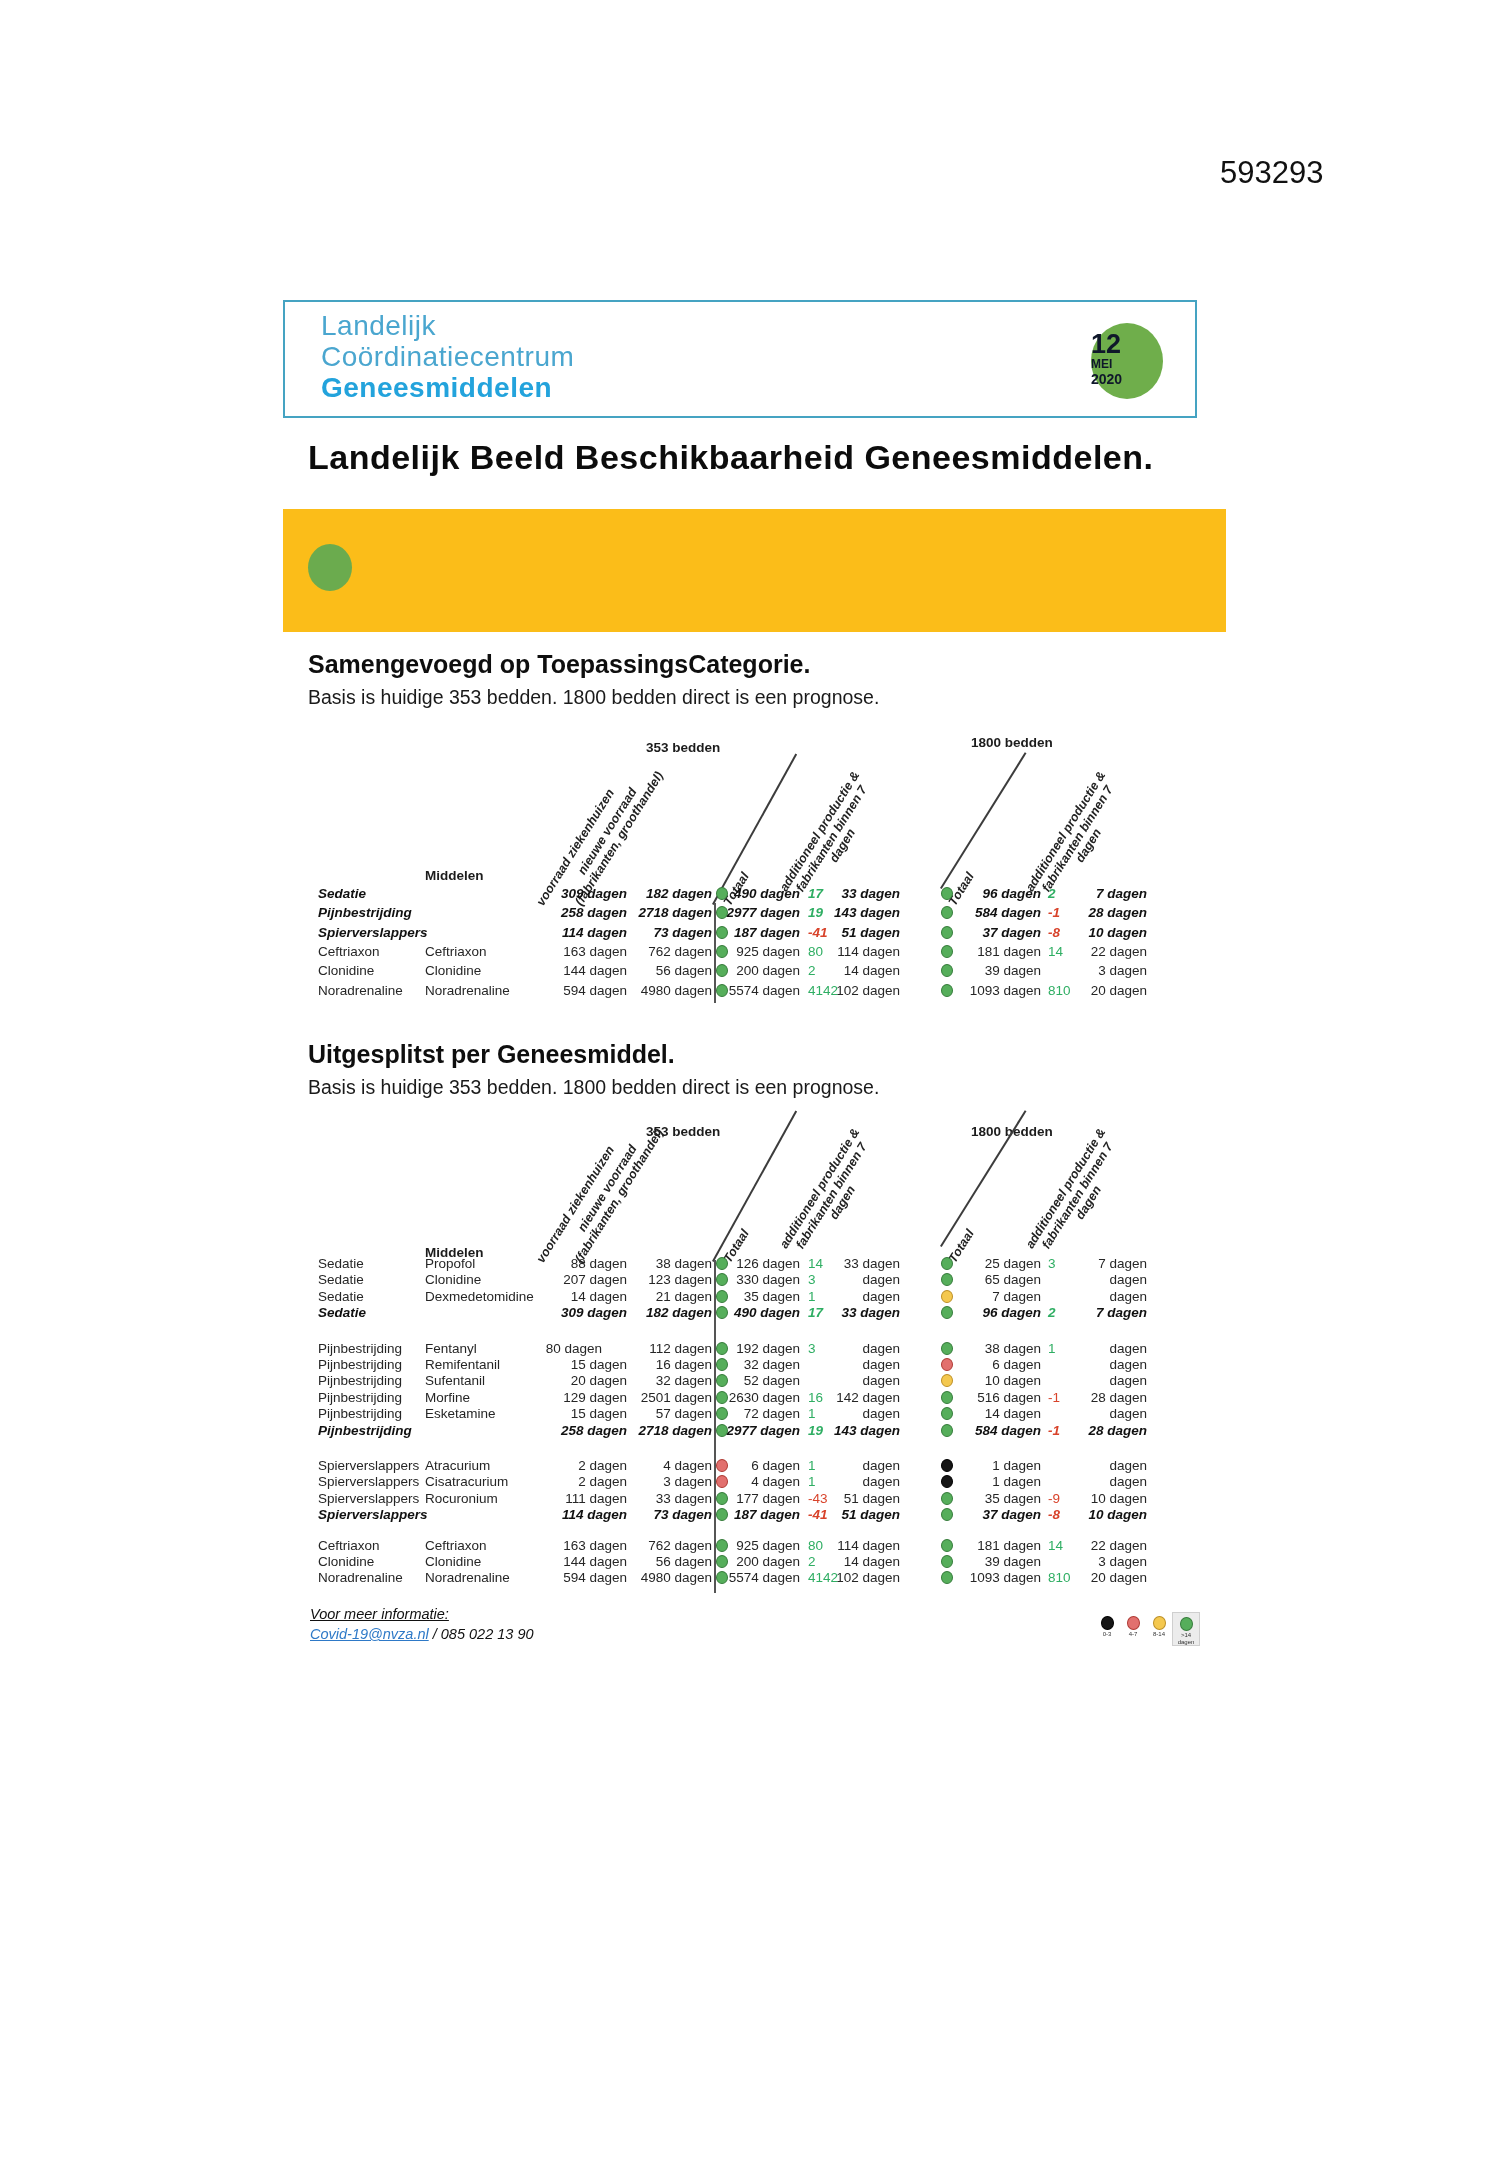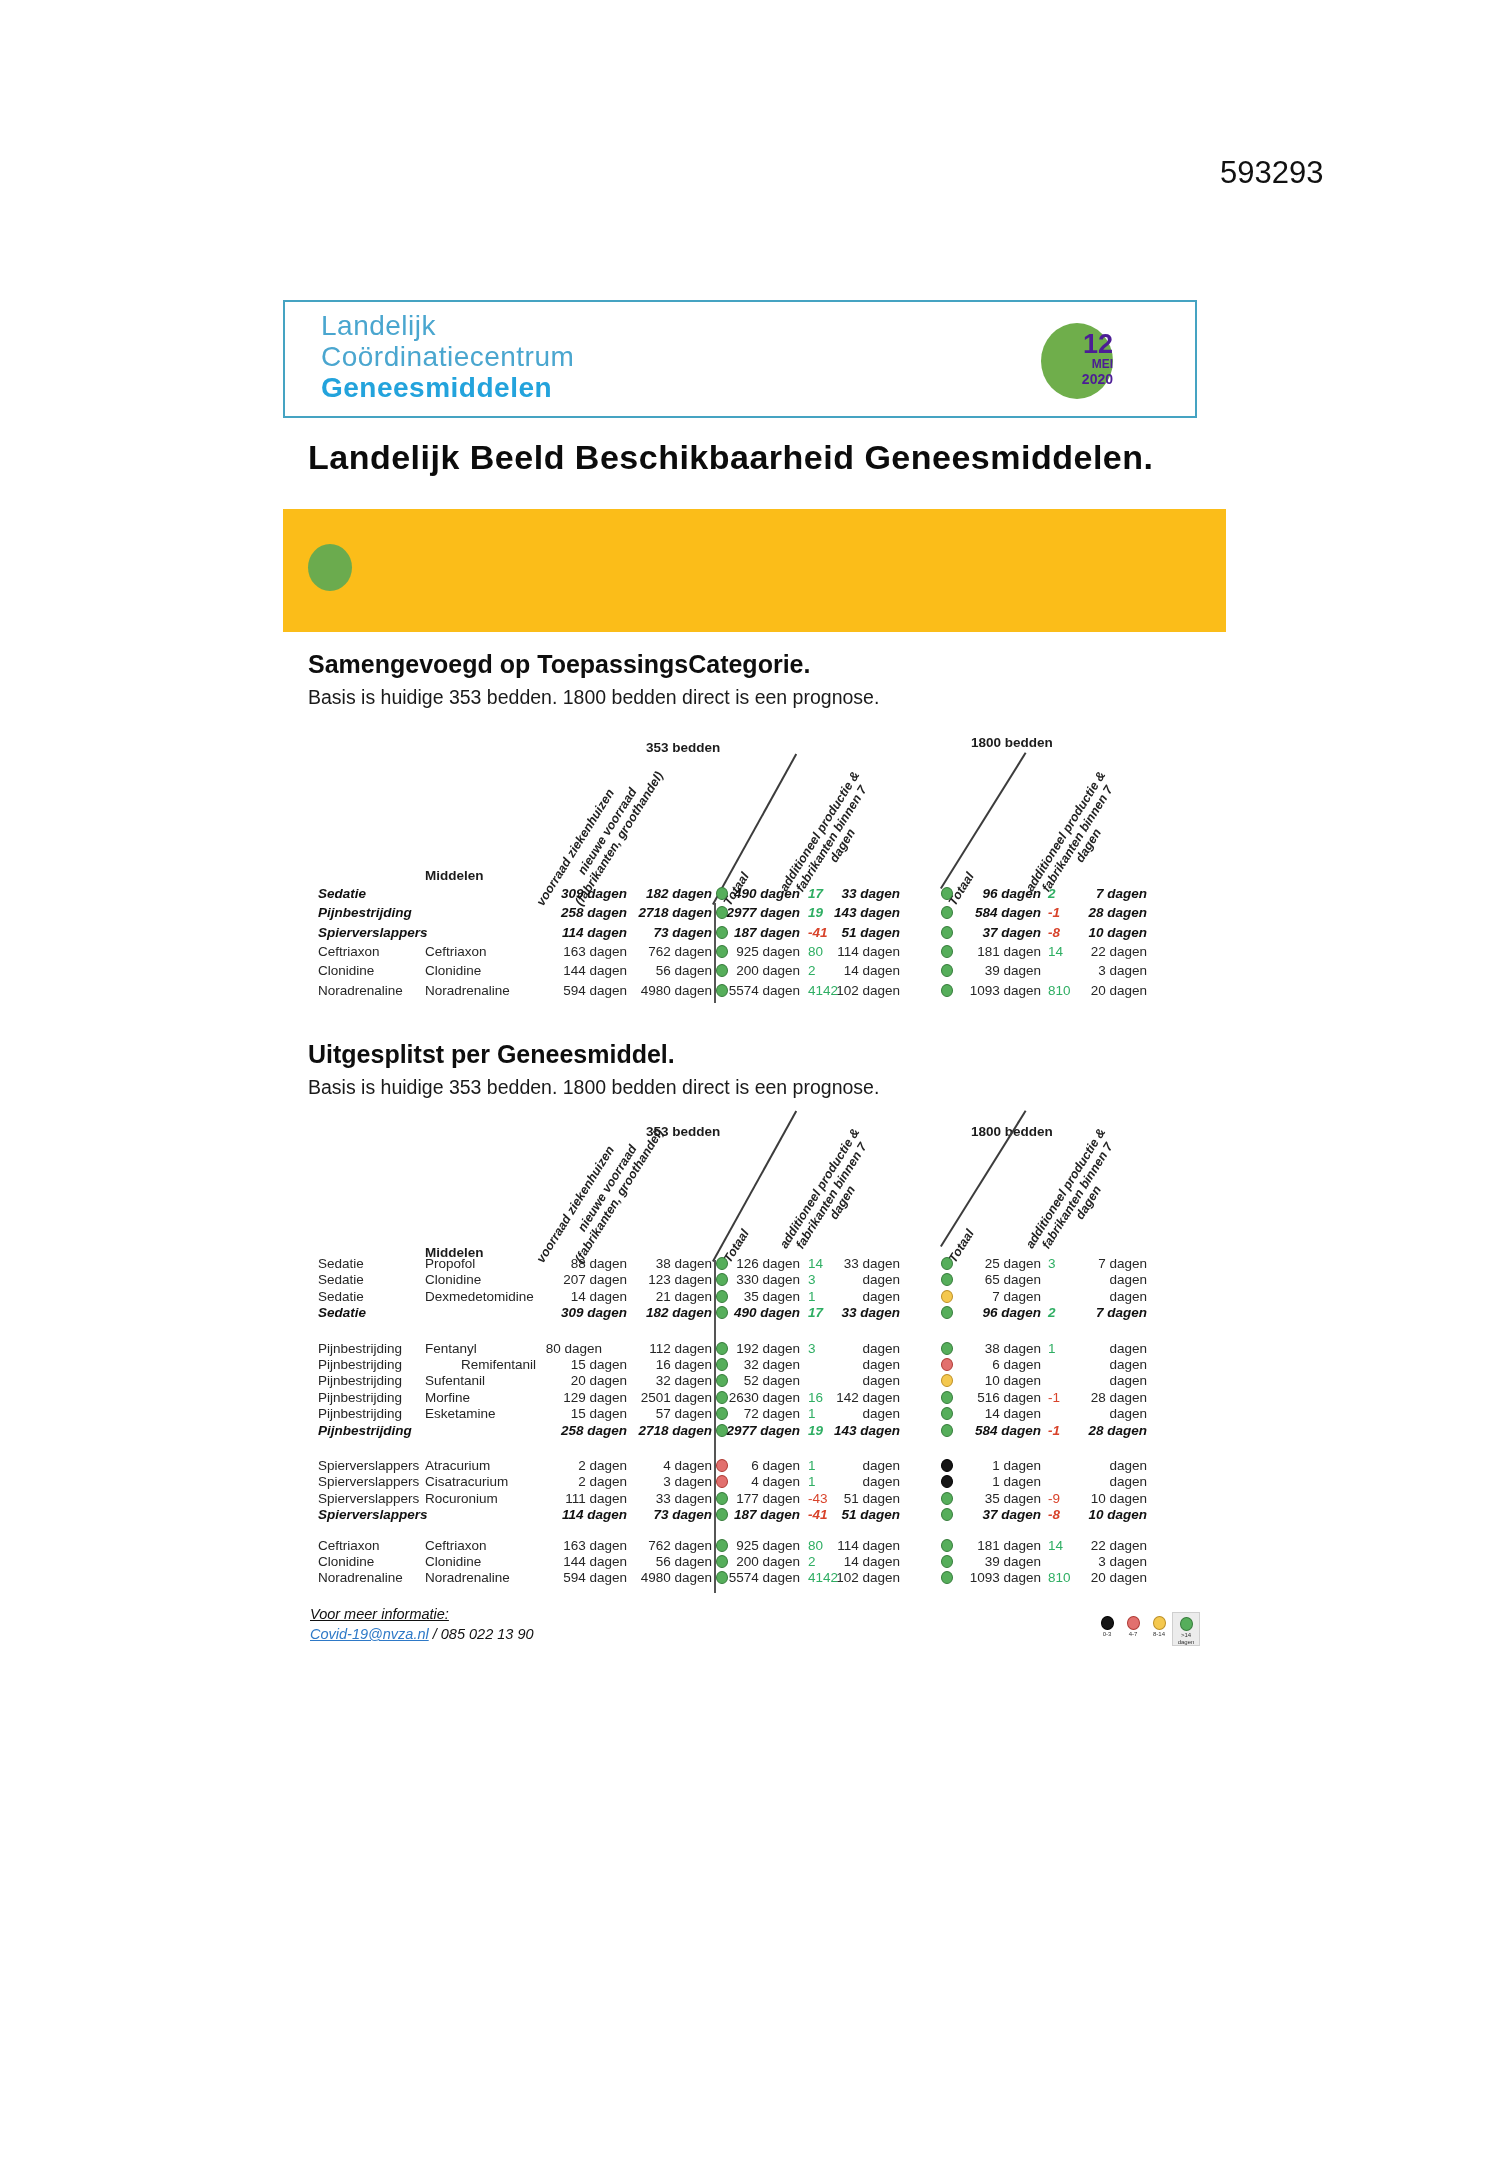--- a/index.html
+++ b/index.html
@@ -5,22 +5,22 @@
   html,body{margin:0;padding:0;background:#ffffff;}
   .page{position:relative;width:1500px;height:2166px;background:#ffffff;overflow:hidden;
         font-family:"Liberation Sans",sans-serif;color:#1c1c1c;}
   .abs{position:absolute;}
 
   .page-number{left:1220px;top:155px;font-size:31px;color:#111;}
 
   .hdr-box{left:283px;top:300px;width:910px;height:114px;border:2px solid #45A3C2;background:#fff;}
   .logo{position:absolute;left:36px;top:8px;font-size:28px;line-height:31px;color:#4AA6CF;letter-spacing:.5px;}
   .logo .l3{color:#23A3DC;font-weight:bold;}
-  .badge{position:absolute;left:756px;top:21px;width:72px;height:76px;border-radius:50%;
-         background:#6FAE4B;color:#4c1d95;text-align:right;}
+  .badge{position:absolute;left:806px;top:21px;width:72px;height:76px;border-radius:50%;
+         background:#6FAE4B;color:#0f172a;text-align:left;}
   .badge .day{font-size:27px;font-weight:bold;margin-top:8px;line-height:26px;}
   .badge .mon{font-size:12px;font-weight:bold;line-height:14px;}
   .badge .yr{font-size:14px;font-weight:bold;line-height:16px;}
 
   .doc-title{left:308px;top:438px;width:900px;font-size:34px;font-weight:800;letter-spacing:.5px;color:#0c0c0c;}
 
   .banner{left:283px;top:509px;width:943px;height:123px;background:#FBBD19;}
   .banner .gdot{position:absolute;left:25px;top:35px;width:44px;height:47px;border-radius:50%;background:#6BAB4E;}
   .banner .btxt{position:absolute;left:95px;top:27px;width:790px;font-size:19.5px;line-height:34px;
                 text-align:center;color:#151515;}
@@ -294,21 +294,21 @@
         <span class="cell-r" style="left: 770px; width: 130px;">dagen</span>
         <span class="cell-r" style="left: 911px; width: 130px;">38 dagen</span>
         <span class="cell-r" style="left: 1017px; width: 130px;">dagen</span>
         <span style="left: 808px; color: rgb(47, 174, 99);">3</span>
         <span style="left: 1048px; color: rgb(47, 174, 99);">1</span>
         <span class="sdot" style="left: 716px; top: 1px; background: rgb(86, 174, 91); border: 1.5px solid rgb(55, 125, 60);"></span>
         <span class="sdot" style="left: 941px; top: 1px; background: rgb(86, 174, 91); border: 1.5px solid rgb(55, 125, 60);"></span>
       </div>
       <div class="trow" style="top: 1357px;">
         <span style="left: 318px;">Pijnbestrijding</span>
-        <span style="left: 425px; margin-left: 36px;">Remifentanil</span>
+        <span style="left: 425px;">Remifentanil</span>
         <span class="cell-r" style="left: 497px; width: 130px;">15 dagen</span>
         <span class="cell-r" style="left: 582px; width: 130px;">16 dagen</span>
         <span class="cell-r" style="left: 670px; width: 130px;">32 dagen</span>
         <span class="cell-r" style="left: 770px; width: 130px;">dagen</span>
         <span class="cell-r" style="left: 911px; width: 130px;">6 dagen</span>
         <span class="cell-r" style="left: 1017px; width: 130px;">dagen</span>
         <span class="sdot" style="left: 716px; top: 1px; background: rgb(86, 174, 91); border: 1.5px solid rgb(55, 125, 60);"></span>
         <span class="sdot" style="left: 941px; top: 1px; background: rgb(226, 112, 110); border: 1.5px solid rgb(175, 59, 53);"></span>
       </div>
       <div class="trow" style="top: 1373px;">

